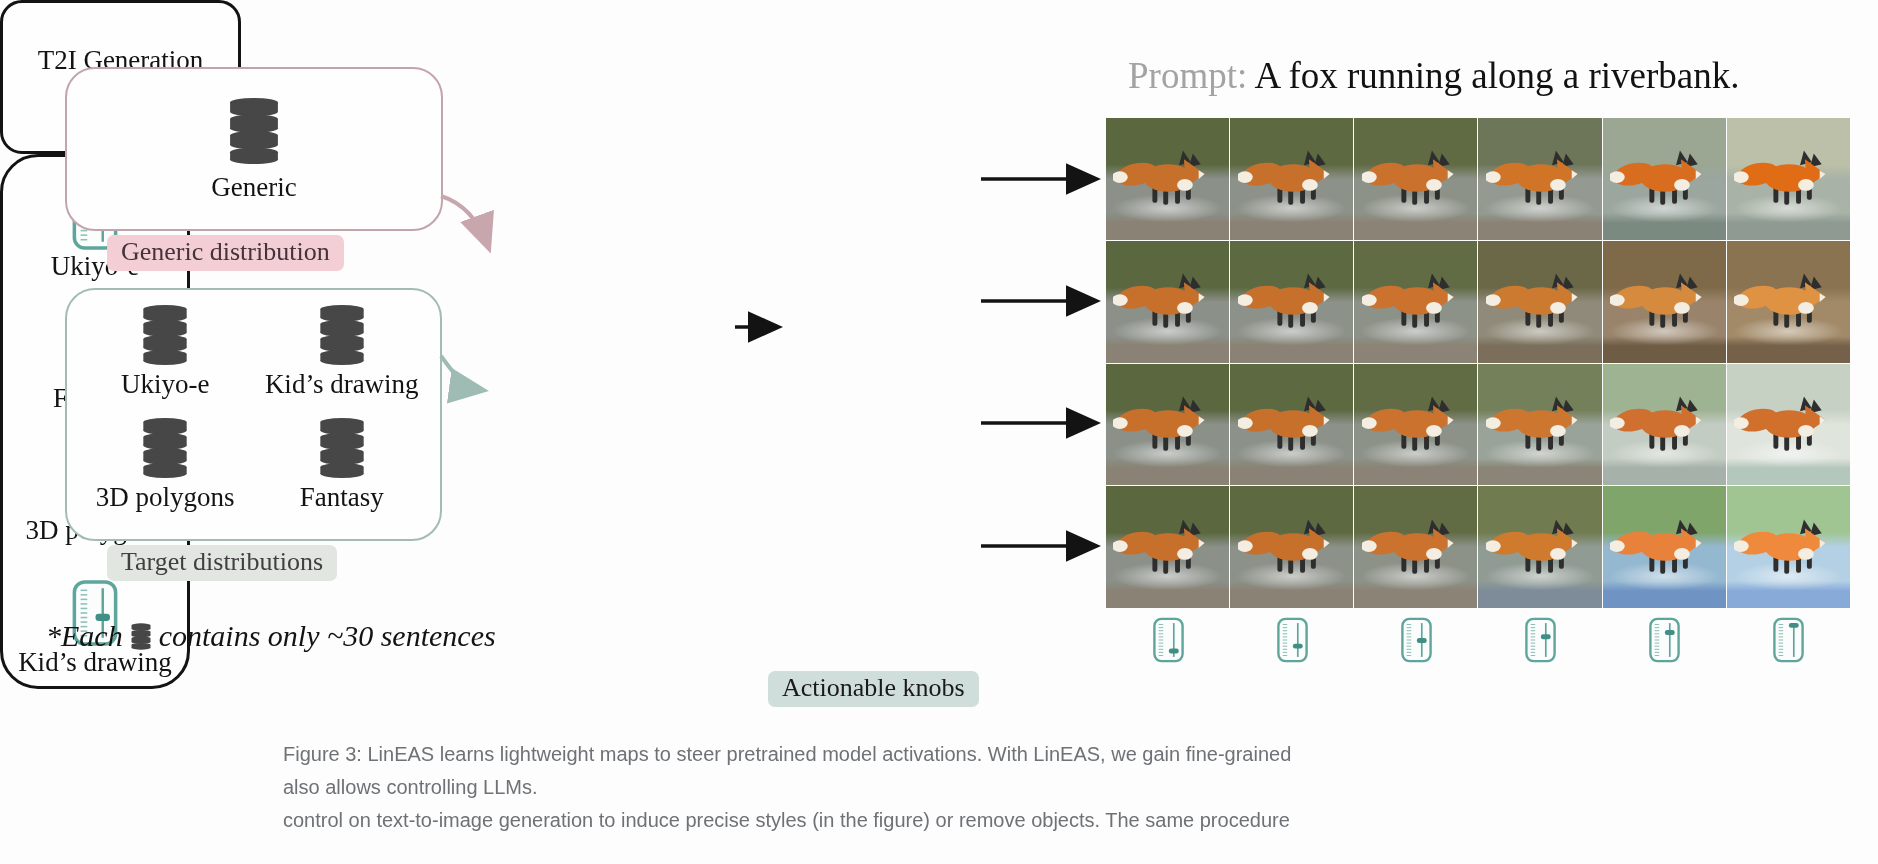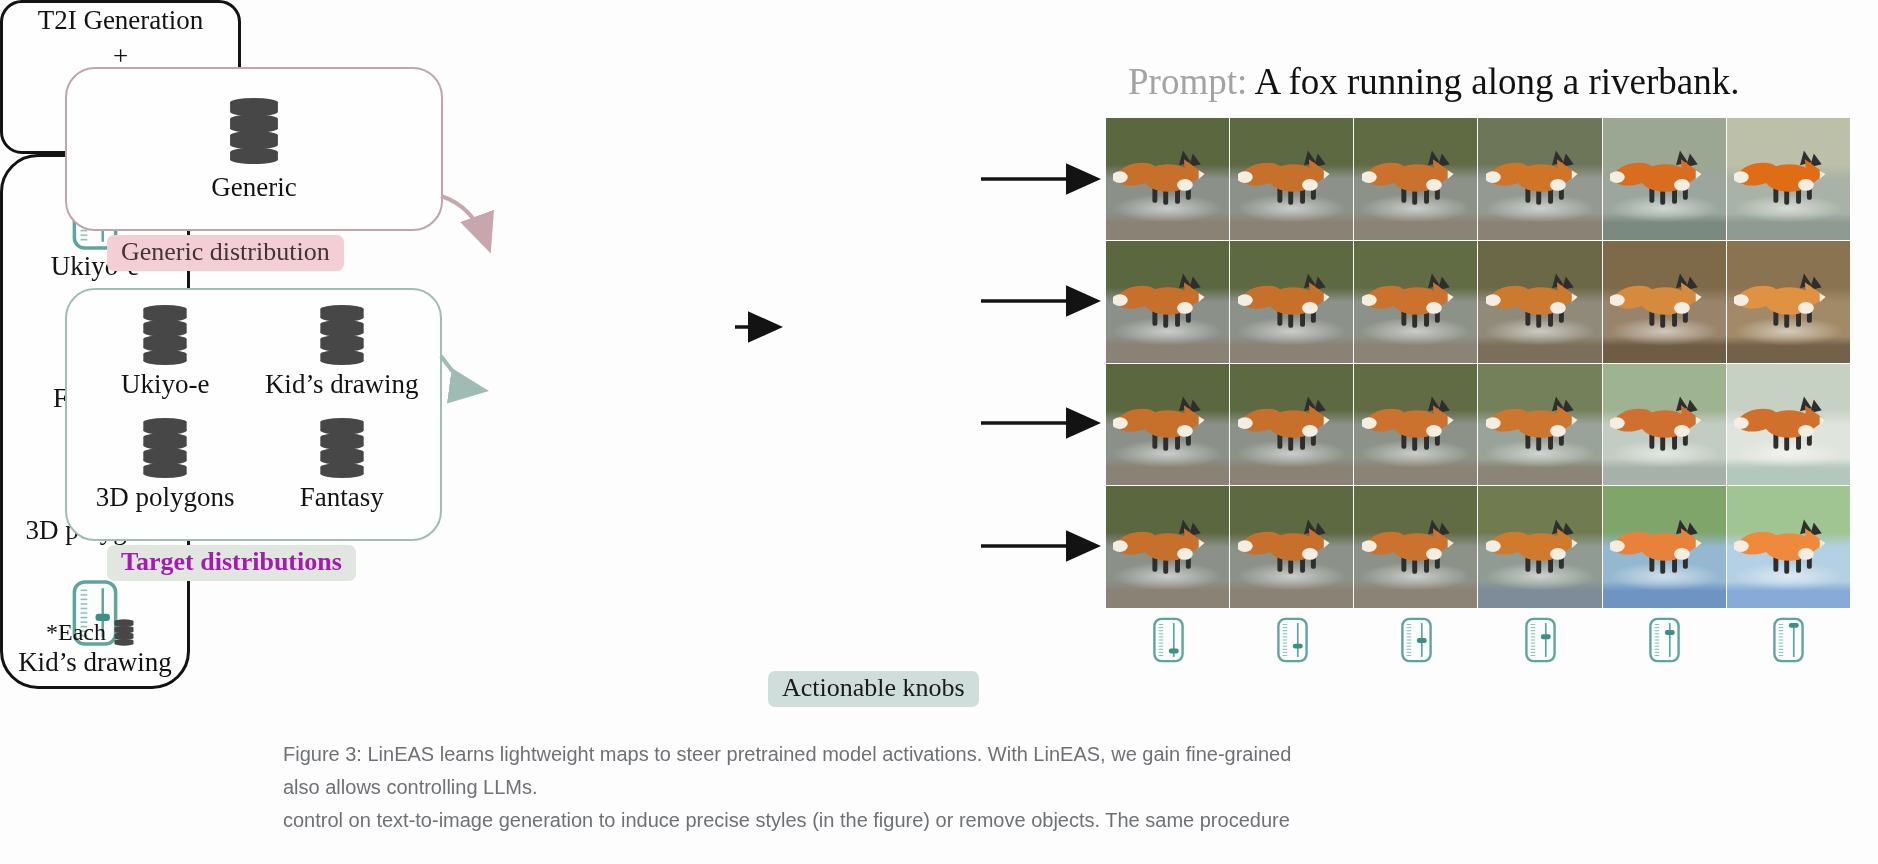--- a/index.html
+++ b/index.html
@@ -15,38 +15,38 @@
   #source-box{ left:65px; top:67px; width:378px; height:164px;
     border:2.5px solid var(--source-border); border-radius:30px;
     display:flex; flex-direction:column; align-items:center; justify-content:center; gap:8px; }
   #target-box{ left:65px; top:288px; width:377px; height:253px;
     border:2.5px solid var(--target-border); border-radius:30px;
     display:grid; grid-template-columns:1fr 1fr; grid-template-rows:1fr 1fr;
     padding:14px 10px 10px 10px; }
   .db-cell{ display:flex; flex-direction:column; align-items:center; justify-content:flex-start; gap:4px; }
   #gen-box{ left:492px; top:248px; width:241px; height:154px;
     border:3.5px solid var(--ink); border-radius:22px; background:#fefefe;
-    display:flex; flex-direction:column; align-items:center; justify-content:flex-start; gap:2px; }
+    display:flex; flex-direction:column; align-items:center; justify-content:flex-end; gap:2px; }
   #knobs-box{ left:788px; top:90px; width:190px; height:535px;
     border:3.5px solid var(--ink); border-radius:38px; background:#fefefe;
     display:flex; flex-direction:column; align-items:center; padding-top:27px; gap:36px; }
   .knob-group{ display:flex; flex-direction:column; align-items:center; gap:2px; }
   .knob-slot svg{ width:48px; height:66px; display:block; }
   
   .pill{ position:absolute; font-size:26px; line-height:32px; padding:1px 14px 3px 14px; border-radius:7px; white-space:nowrap; }
   #source-pill{ left:107px; top:235px; background:var(--source-pill-bg); color:var(--source-pill-text); }
-  #target-pill{ left:107px; top:545px; background:var(--target-pill-bg); color:#a21caf;font-weight:bold; }
+  #target-pill{ left:107px; top:545px; background:var(--target-pill-bg); color:#404040; }
   #knobs-pill{ left:768px; top:629px; background:var(--knobs-pill-bg); color:#1a1a1a;margin-top:42px; }
   
   .serif-label{ font-size:27px; line-height:28px; color:var(--ink); text-align:center; white-space:nowrap; }
   #gen-box .gen-line{ font-size:27px; line-height:34px; }
   #gen-box .gen-bold{ font-size:30px; font-weight:bold; line-height:36px; }
   #footnote{ left:46px; top:619px; display:flex; align-items:center; gap:7px;
-    font-size:24px; color:var(--ink); }
-  #prompt-line{ left:1128px; top:60px; font-size:37px; white-space:nowrap; }
+    font-size:30px; color:var(--ink);font-style:italic; }
+  #prompt-line{ left:1128px; top:54px; font-size:37px; white-space:nowrap; }
   #prompt-line .p-label{ color:var(--prompt-label); }
   #prompt-line .p-text{ color:#121212; }
   
   .db{ fill:var(--db-icon); }
   #source-box .db{ width:56px; height:68px; }
   #target-box .db{ width:50px; height:62px; }
   #footnote .db{ width:22px; height:27px; }
   
   #tile-grid{ left:1106px; top:118px; width:744px; height:490px;
     display:grid; grid-template-columns:repeat(6,1fr); grid-template-rows:repeat(4,1fr);
@@ -139,20 +139,21 @@
       <div class="serif-label">Fantasy</div>
     </div>
   </div>
   <div id="target-pill" class="pill">Target distributions</div>
 
   <div id="footnote" class="abs">
     <span>*Each</span>
     <svg class="db" viewBox="0 0 60 74">
         <use href="#db-sym"></use>
       </svg>
+    <span>contains only ~30 sentences</span>
   </div>
 
   <div id="gen-box">
     <div class="gen-line">T2I Generation</div>
     <div class="gen-line">+</div>
     <div class="gen-bold">LinEAS</div>
   </div>
 
   <div id="knobs-box">
     <div class="knob-group">

